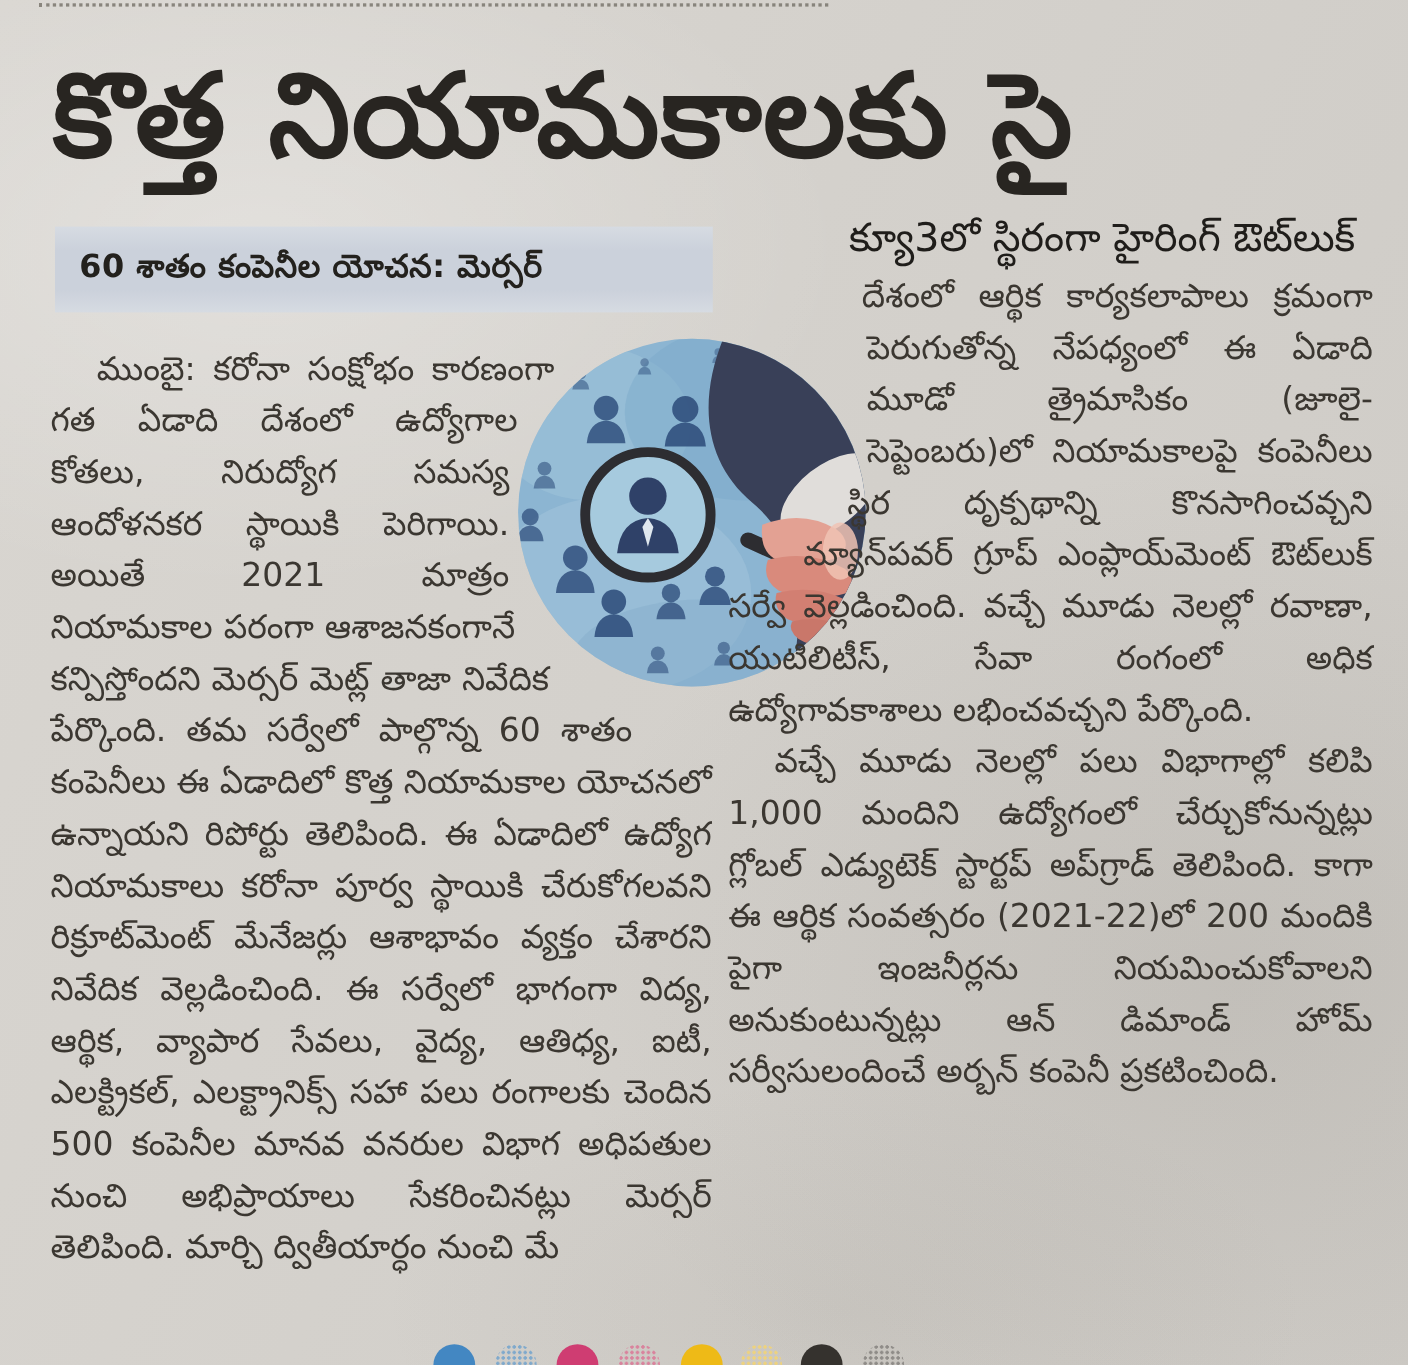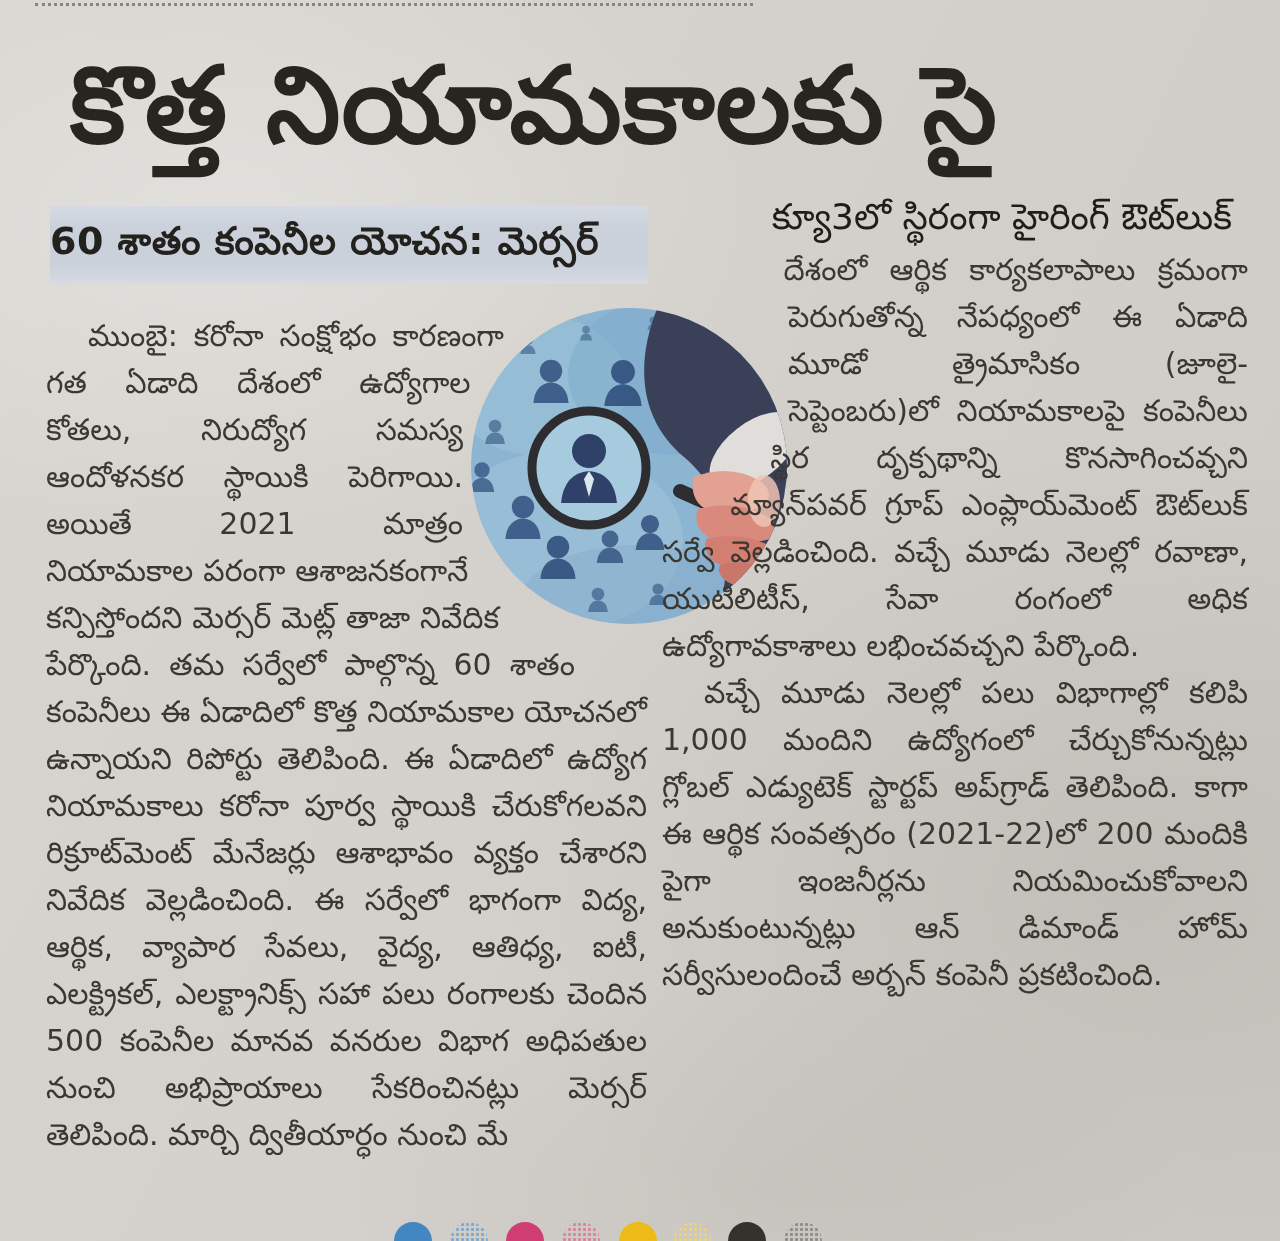--- a/index.html
+++ b/index.html
@@ -11,29 +11,29 @@
       radial-gradient(1000px 760px at 88% 72%, rgba(110,105,96,.14), rgba(110,105,96,0) 62%),
       radial-gradient(600px 300px at 60% 96%, rgba(125,120,110,.10), rgba(125,120,110,0) 70%),
       linear-gradient(115deg,#d9d6d1 0%,#d4d1cc 45%,#cecbc6 100%);
     color:#38342e;
   }
   .perforation{
     position:absolute;left:35px;top:3px;width:718px;height:0;
     border-top:3px dotted #6e6a61;opacity:.75;
   }
   .headline{
-    position:absolute;left:70px;top:14px;width:1210px;height:188px;
+    position:absolute;left:48px;top:14px;width:1210px;height:188px;
     font-size:106px;line-height:184px;font-weight:700;color:#282521;
     white-space:nowrap;letter-spacing:1px;
   }
   .kicker{
     position:absolute;left:50px;top:206px;width:598px;height:78px;
     background:linear-gradient(180deg,#d6dbe2 0%,#cbd1db 28%,#cbd1db 74%,#d6dbe2 100%);
-    display:flex;align-items:center;box-sizing:border-box;
-    font-size:38px;font-weight:700;color:#23211d;letter-spacing:.5px;
+    display:flex;align-items:center;padding-left:22px;box-sizing:border-box;
+    font-size:29px;font-weight:700;color:#23211d;letter-spacing:.5px;
   }
   .col{
     text-align:justify;font-size:30px;line-height:47px;color:#3b3731;
   }
   .col-left{position:absolute;left:46px;top:312px;width:601px;height:918px;}
   .col-right{position:absolute;left:662px;top:186px;width:586px;height:1018px;}
   .wrap-spacer-left{
     float:right;width:184px;height:333px;
     shape-outside:circle(163px at 160px 167px);shape-margin:6px;
   }

